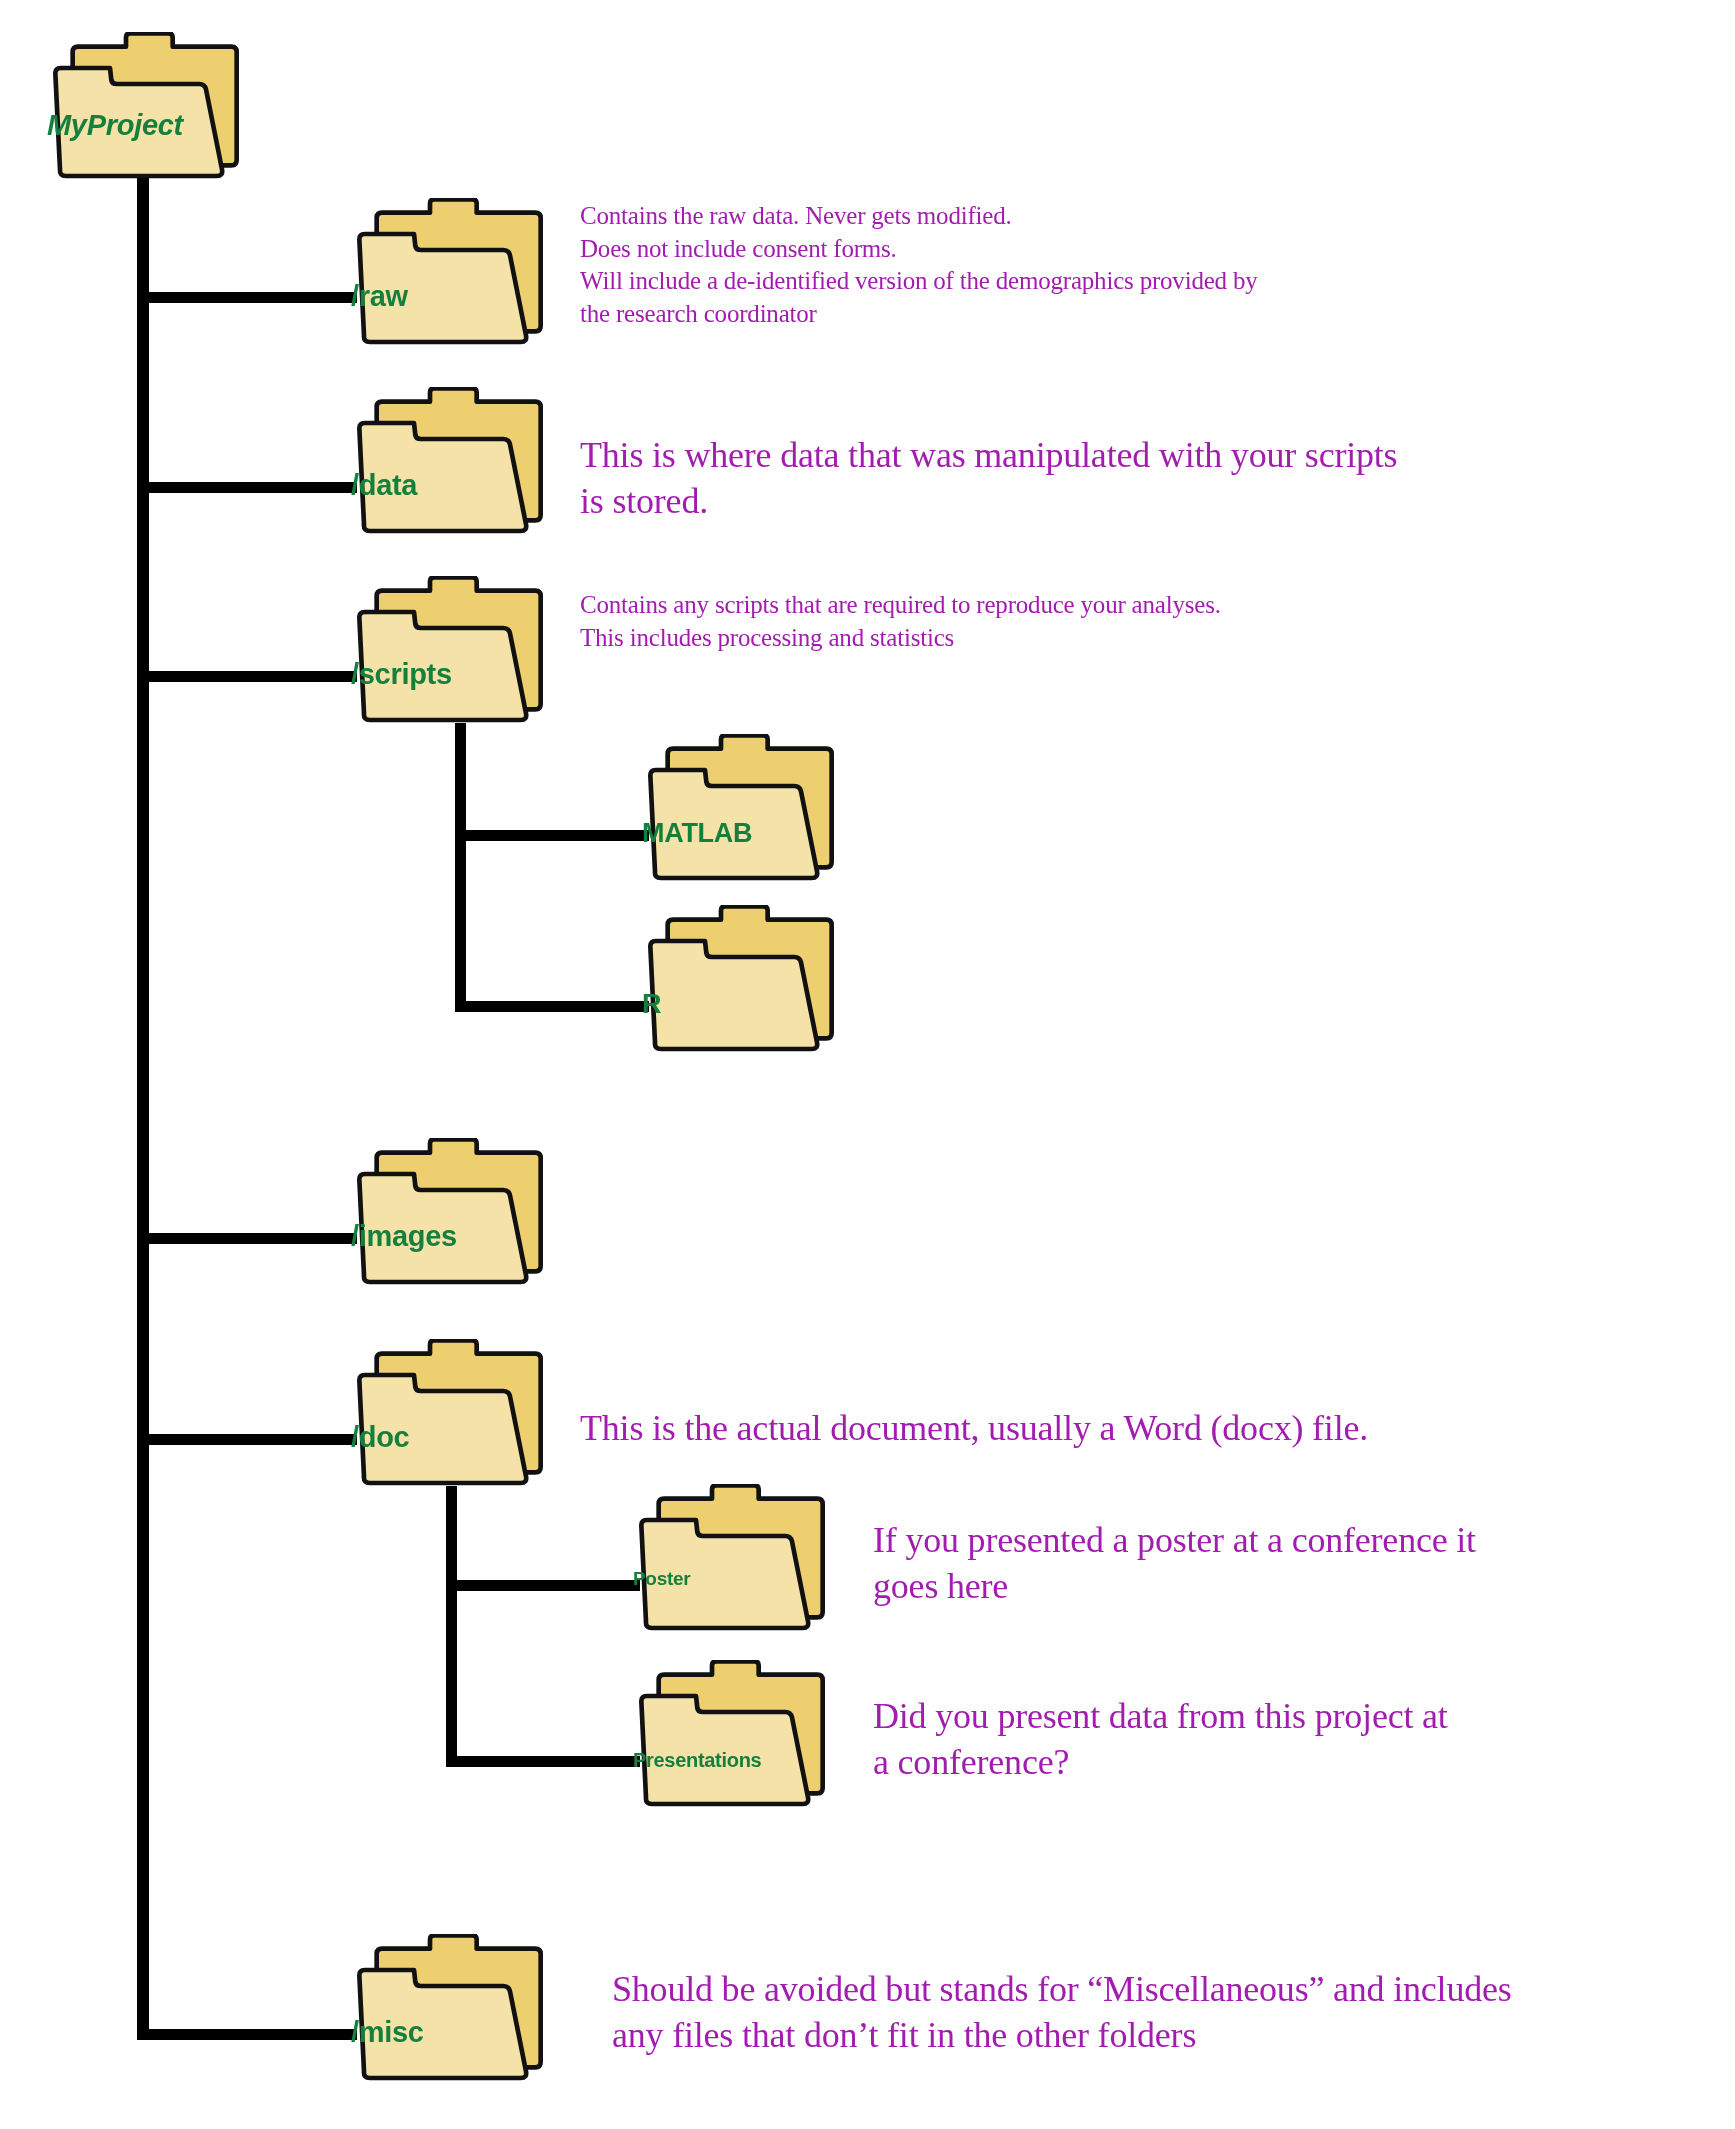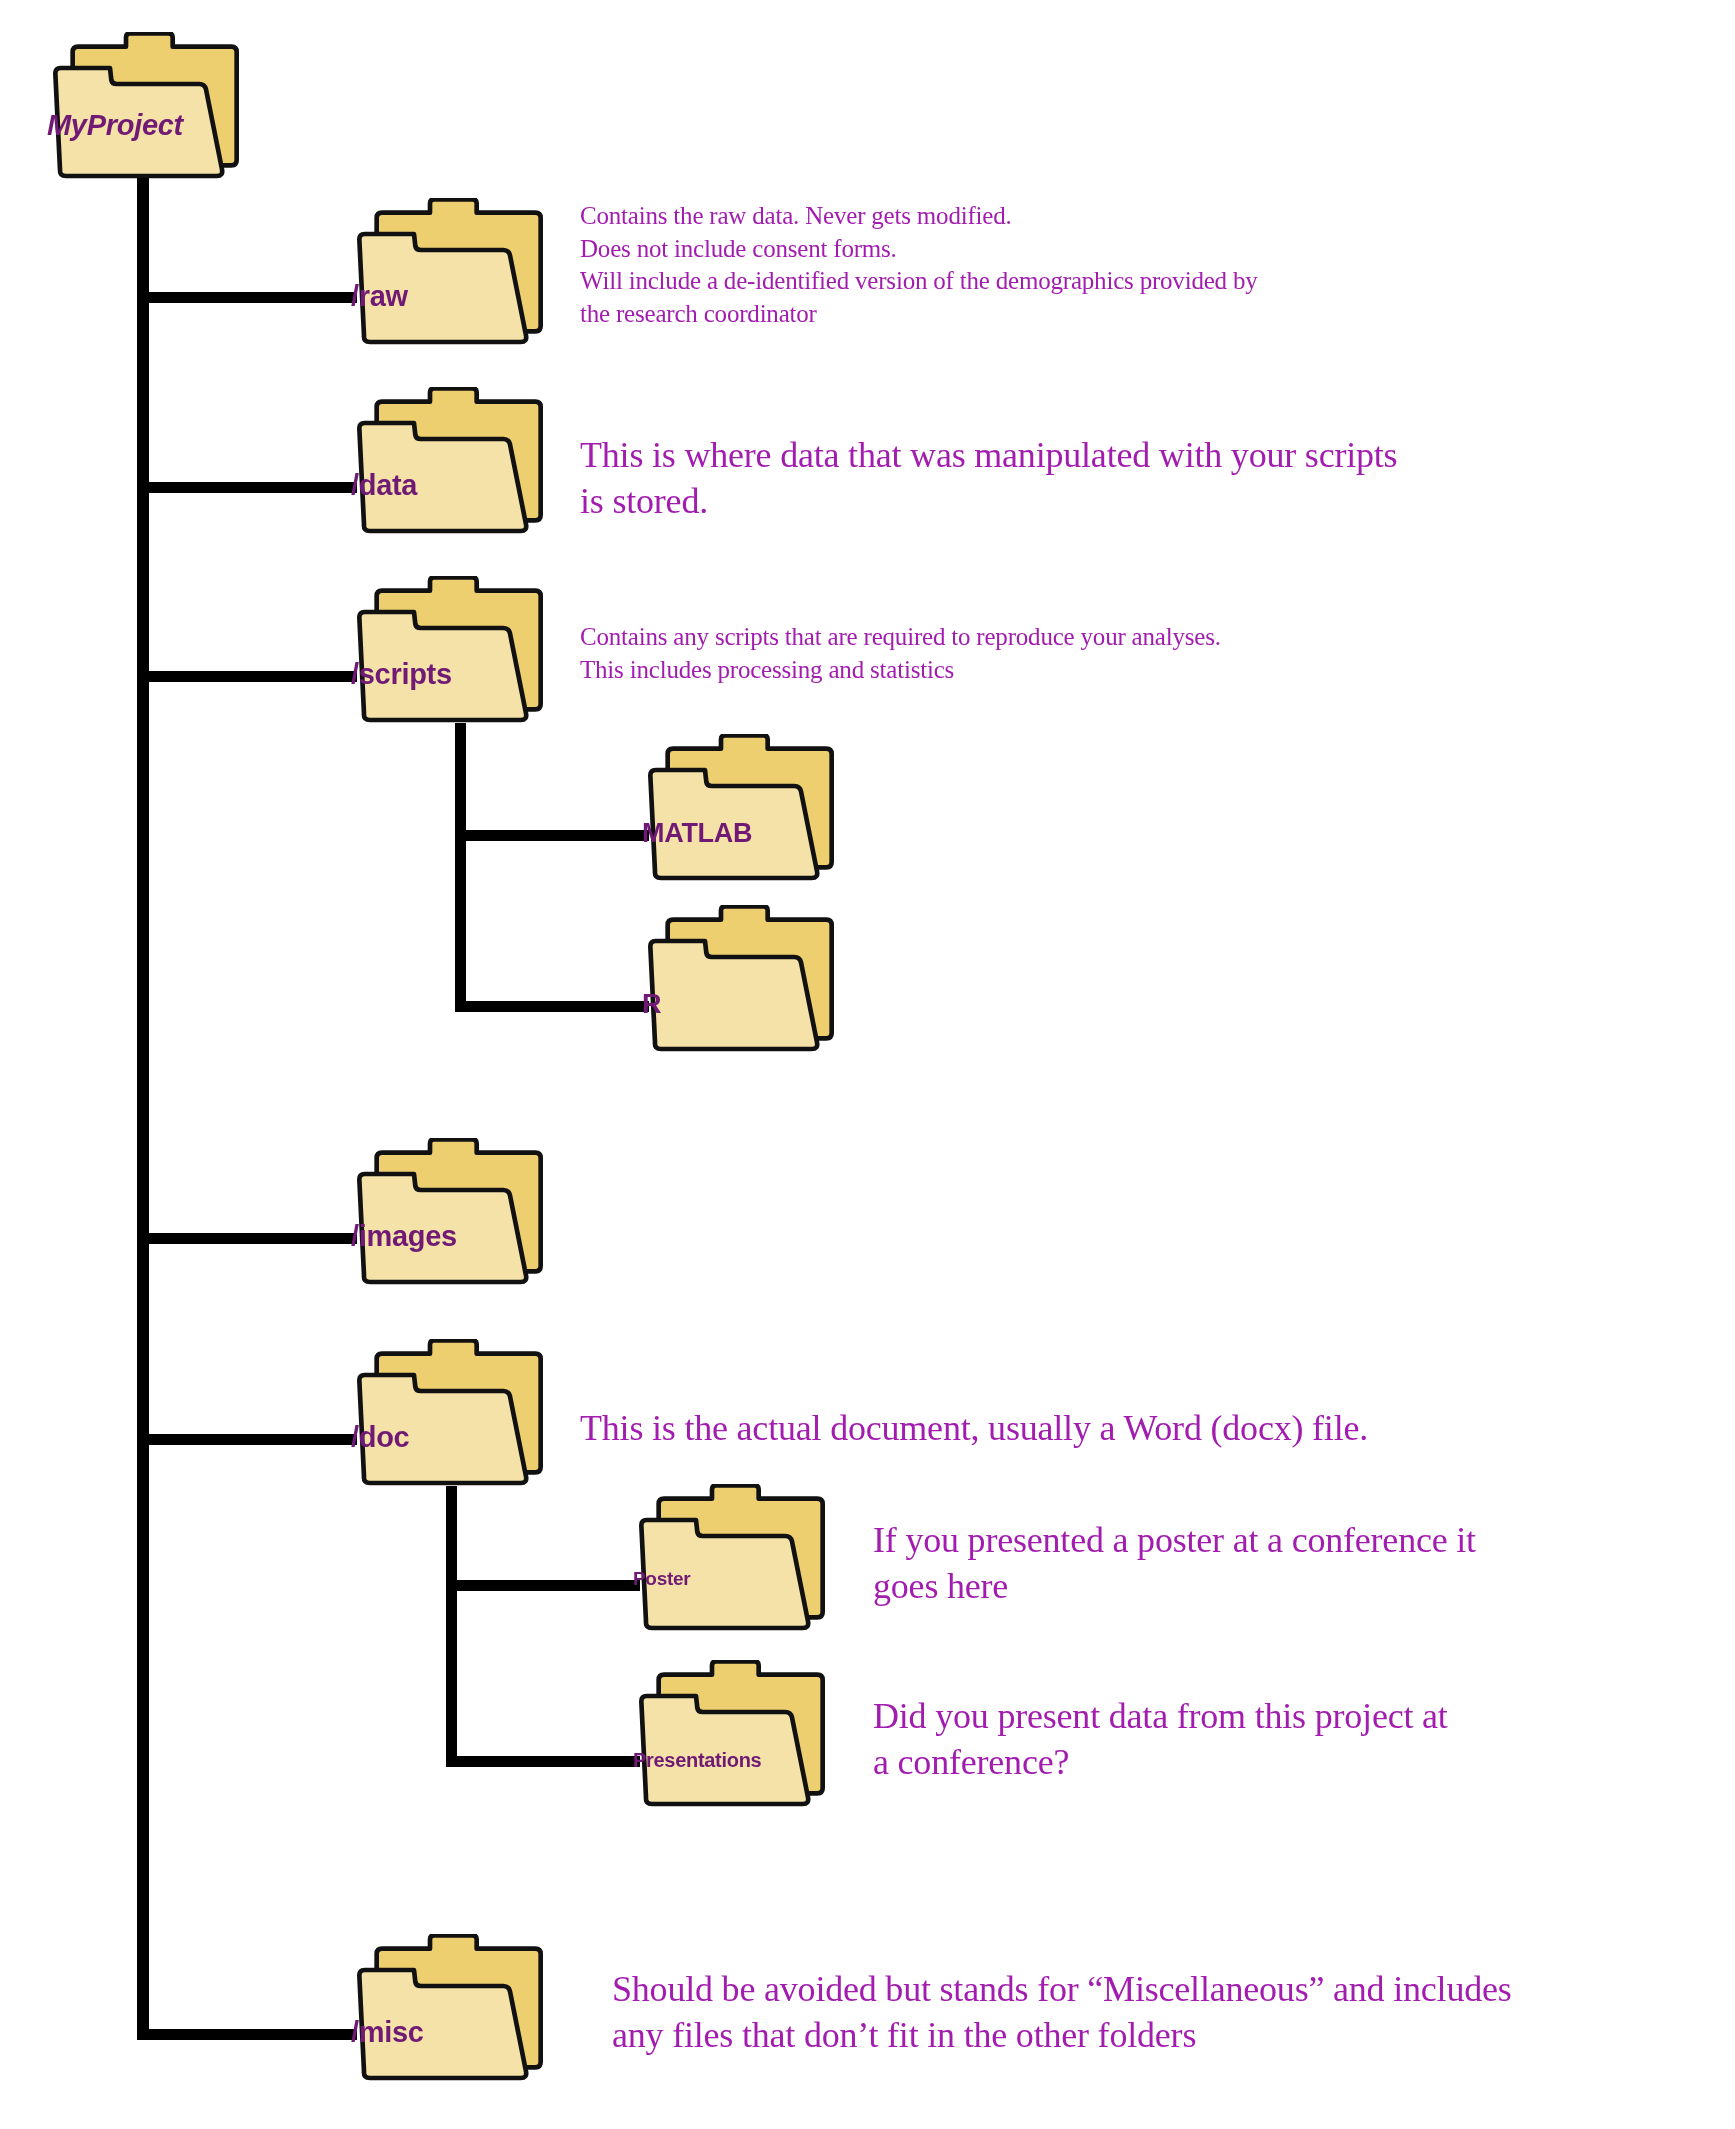--- a/index.html
+++ b/index.html
@@ -38,21 +38,21 @@
   }
   .folder svg {
     display: block;
   }
   .folder-label {
     position: absolute;
     left: 0;
     width: 100%;
     text-align: center;
     font-weight: bold;
-    color: #701a75;
+    color: #15803d;
     font-family: "Liberation Sans Narrow", "Liberation Sans", "DejaVu Sans", sans-serif;
     letter-spacing: -0.3px;
     white-space: nowrap;
     pointer-events: none;
   }
   .folder-label.italic {
     font-style: italic;
   }
 
   
@@ -205,21 +205,21 @@
   </div>
 
   <div class="desc small" style="left:580px; top:200px; width:988px;">Contains the raw data. Never gets modified.
 Does not include consent forms.
 Will include a de-identified version of the demographics provided by
 the research coordinator</div>
 
   <div class="desc large" style="left:580px; top:432px; width:1002px;">This is where data that was manipulated with your scripts
 is stored.</div>
 
-  <div class="desc small" style="left:580px; top:621px; width:1002px;">Contains any scripts that are required to reproduce your analyses.
+  <div class="desc small" style="left:580px; top:589px; width:1002px;">Contains any scripts that are required to reproduce your analyses.
 This includes processing and statistics</div>
 
   <div class="desc large" style="left:580px; top:1405px; width:1002px;">This is the actual document, usually a Word (docx) file.</div>
 
   <div class="desc large" style="left:873px; top:1517px; width:788px;">If you presented a poster at a conference it
 goes here</div>
 
   <div class="desc large" style="left:873px; top:1693px; width:788px;">Did you present data from this project at
 a conference?</div>
 

